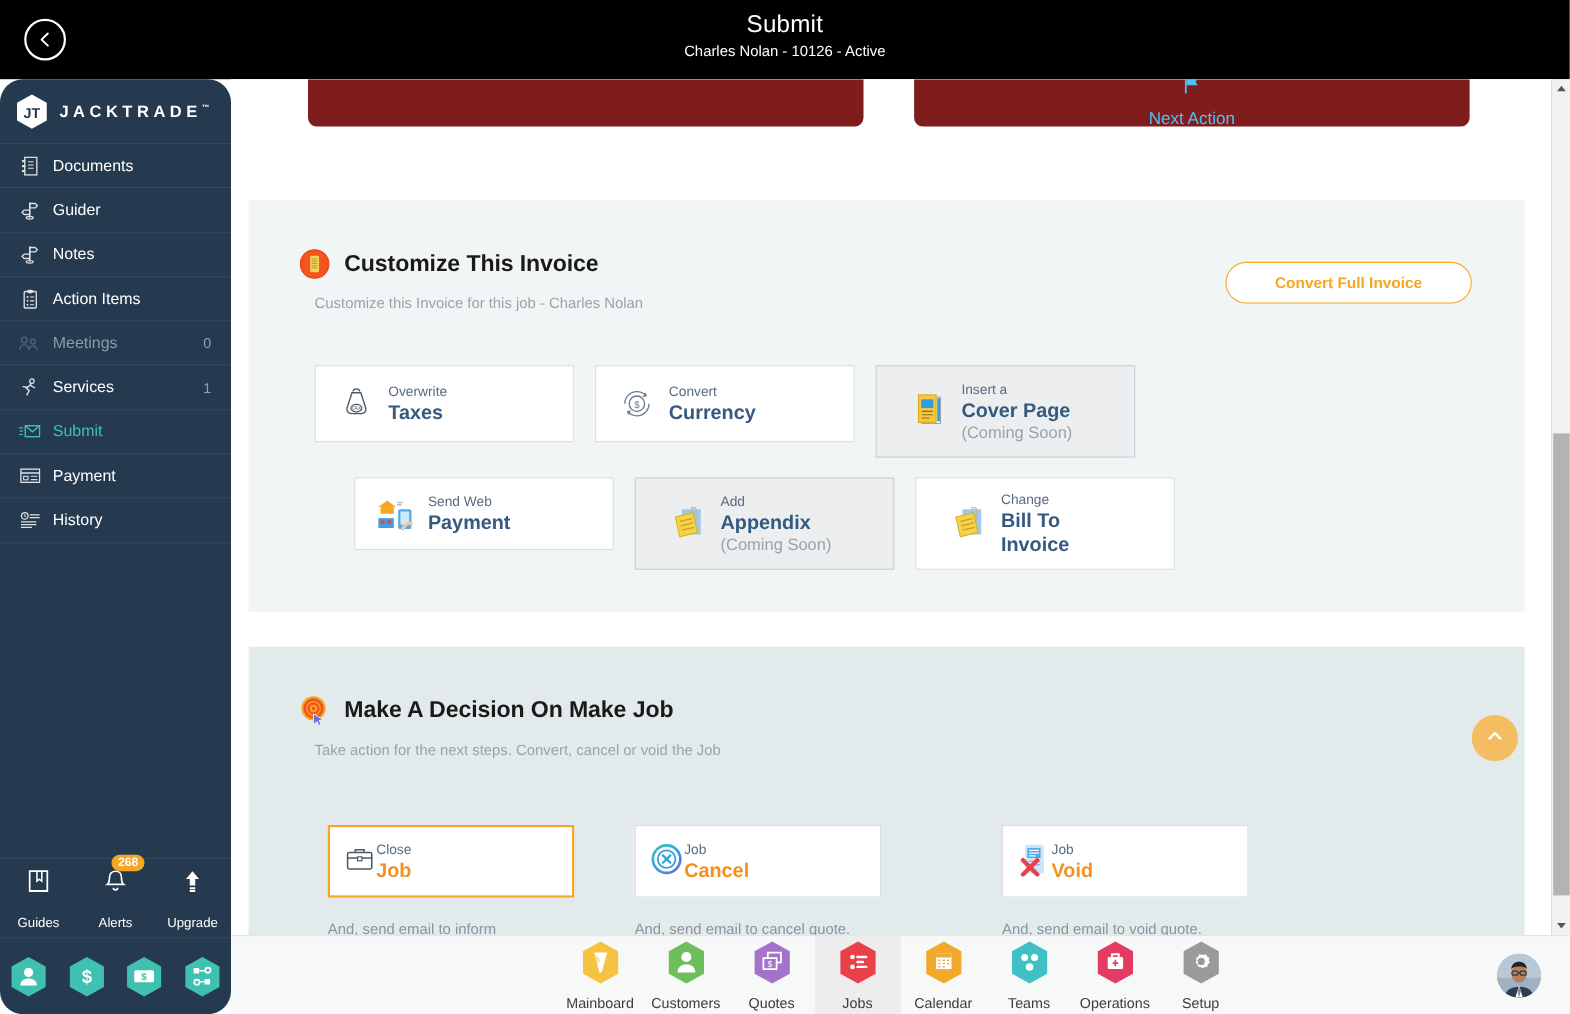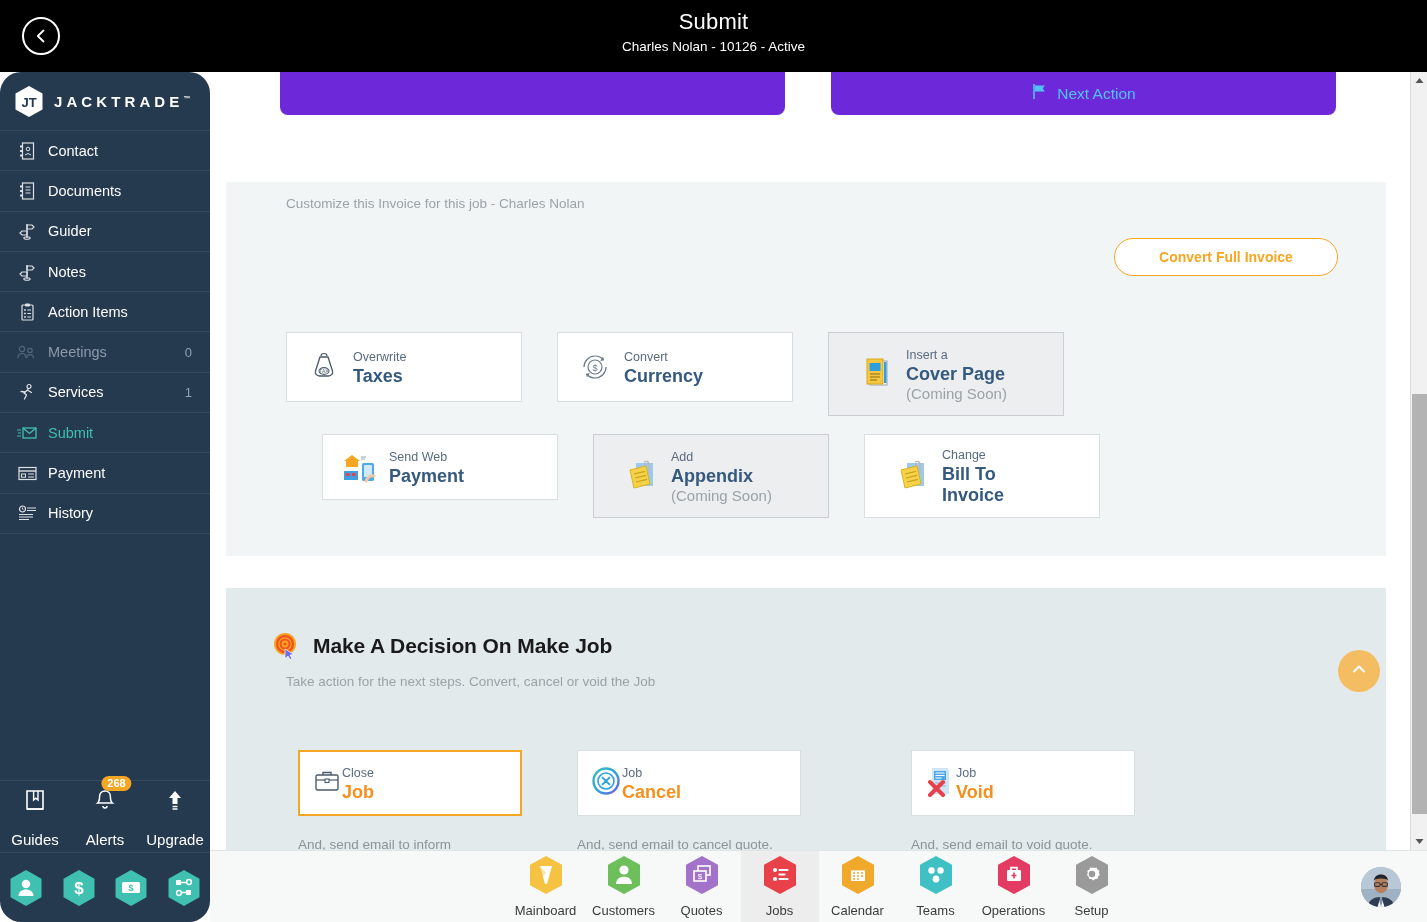--- a/index.html
+++ b/index.html
@@ -67,21 +67,21 @@
   .nav-item.active .ic { opacity: 1; }
 
   
   .side-foot {
     position: absolute; bottom: 70px; left: 0; width: 210px; height: 72px;
     display: flex; align-items: center; justify-content: space-around;
     border-top: 1px solid #35485d;
   }
   .foot-cell { text-align: center; position: relative; cursor: pointer; width: 62px; }
   .foot-cell .fi { height: 30px; display:flex; align-items:center; justify-content:center; }
-  .foot-cell .ft { font-size: 15px; margin-top: 15px; color: #fff; }
+  .foot-cell .ft { font-size: 12px; margin-top: 15px; color: #fff; }
   .badge {
     position: absolute; top: -10px; left: 50%; transform: translateX(-12%);
     background: #f5a623; color: #fff; font-size: 11px;
     border-radius: 9px; padding: 1px 6px 2px; font-weight: 600;
   }
   .side-hexrow {
     position: absolute; bottom: 0; left: 0; width: 210px; height: 70px;
     display: flex; align-items: center; justify-content: space-around;
     border-top: 1px solid #35485d;
   }
@@ -91,23 +91,24 @@
   }
 
   
   .content {
     position: absolute; left: 210px; top: 72px;
     width: 1202px; height: 778px; background: #ffffff;
     overflow: hidden;
   }
   .blue-strip { display: flex; gap: 46px; padding: 0 70px; }
   .blue-card {
-    height: 43px; background: #6d28d9;
+    height: 43px; background: #7f1d1d;
     border-radius: 0 0 8px 8px;
     position: relative;
+    flex-direction: column;
   }
   .blue-card.l { width: 505px; }
   .blue-card.r { width: 505px; display:flex; align-items:center; justify-content:center; gap:9px;}
   .next-action { color: #4fc3f7; font-size: 15.5px; }
   .flag-ic { display:block; }
   .panel-1 {
     position: absolute; left: 16px; top: 110px;
     width: 1160px; height: 374px;
     background: #f2f5f6;
   }
@@ -124,21 +125,21 @@
   .review-btn {
     position: absolute; right: 48px; top: 56px;
     width: 224px; height: 38px; border: 1px solid #f5a623;
     border-radius: 20px; background: #ffffff;
     color: #f5a623; font-size: 14px; font-weight: bold;
     display: flex; align-items: center; justify-content: center;
     cursor: pointer;
   }
 
   .card-grid { position: absolute; left: 60px; top: 150px; }
-  .card-row { display: flex; gap: 35px; margin-bottom: 18px; }
+  .card-row { display: flex; gap: 19px; margin-bottom: 18px; }
   .acard {
     width: 236px; height: 70px; background: #ffffff;
     border: 1px solid #d9dee1;
     display: flex; align-items: center; padding-left: 14px;
     cursor: pointer;
   }
   .acard.tall { height: 84px; padding-left: 25px; }
   .acard.soon { background: #eceeef; border-color: #c9cfd3; cursor: default; }
   .acard .ai { width: 46px; flex: 0 0 46px; display:flex; align-items:center; justify-content:center; }
   .acard .at { padding-left: 6px; }
@@ -220,34 +221,20 @@
   <div class="brand">
     <span class="brand-mark">
       <svg width="30" height="33" viewBox="0 0 30 33">
         <polygon points="15,1 28.5,8.5 28.5,24.5 15,32 1.5,24.5 1.5,8.5" fill="#ffffff"></polygon>
         <text x="15" y="22" font-size="13" font-family="Liberation Sans, sans-serif" font-weight="bold" fill="#25394f" text-anchor="middle">JT</text>
       </svg>
     </span>
     <span class="brand-name"><span>JACKTRADE</span><span class="brand-tm">™</span></span>
   </div>
 
-  <div class="nav-item">
-    <span class="ic">
-      <svg width="16" height="18" viewBox="0 0 16 18">
-          <rect x="3.5" y="1" width="11" height="16" fill="none" stroke="#fff" stroke-width="1.2"></rect>
-          <rect x="1" y="3.5" width="3" height="2" fill="#fff"></rect>
-          <rect x="1" y="8" width="3" height="2" fill="#fff"></rect>
-          <rect x="1" y="12.5" width="3" height="2" fill="#fff"></rect>
-          <circle cx="9" cy="7" r="1.8" fill="none" stroke="#fff" stroke-width="1"></circle>
-          <path d="M6 13 q3-3 6 0" fill="none" stroke="#fff" stroke-width="1"></path>
-        </svg>
-    </span>
-    <span class="lbl">Contact</span>
-    <span class="cnt"></span>
-  </div>
 
   <div class="nav-item">
     <span class="ic">
       <svg width="16" height="18" viewBox="0 0 16 18">
           <rect x="3.5" y="1" width="11" height="16" fill="none" stroke="#fff" stroke-width="1.2"></rect>
           <rect x="1" y="3.5" width="3" height="2" fill="#fff"></rect>
           <rect x="1" y="8" width="3" height="2" fill="#fff"></rect>
           <rect x="1" y="12.5" width="3" height="2" fill="#fff"></rect>
           <path d="M6.5 5h5M6.5 8h5M6.5 11h5" stroke="#fff" stroke-width="1"></path>
         </svg>
@@ -437,20 +424,31 @@
         <svg width="17" height="17" viewBox="0 0 17 17">
             <path d="M3 1v15" stroke="#4fc3f7" stroke-width="1.6"></path>
             <path d="M3.8 2.5h10l-2 3 2 3h-10z" fill="#4fc3f7"></path>
           </svg>
       </span>
       <span class="next-action">Next Action</span>
     </div>
   </div>
 
   <div class="panel-1">
+    <div class="sec-head">
+      <span class="sec-icon">
+        <svg width="28" height="28" viewBox="0 0 28 28">
+            <circle cx="14" cy="14" r="13" fill="#f4541f"></circle>
+            <circle cx="14" cy="14" r="13" fill="none" stroke="#e8440f" stroke-width="1"></circle>
+            <rect x="10" y="6.5" width="8" height="15" rx="1" fill="#f7d15c"></rect>
+            <path d="M11.5 9.5h5M11.5 11.5h5M11.5 13.5h5M11.5 15.5h5M11.5 17.5h5" stroke="#b9941e" stroke-width=".9"></path>
+          </svg>
+      </span>
+      <span class="sec-title">Customize This Invoice</span>
+    </div>
     <div class="sec-sub">Customize this Invoice for this job - Charles Nolan</div>
 
     <div class="review-btn">
       <span>Convert Full Invoice</span>
     </div>
 
     <div class="card-grid">
       <div class="card-row">
 
         <div class="acard">

